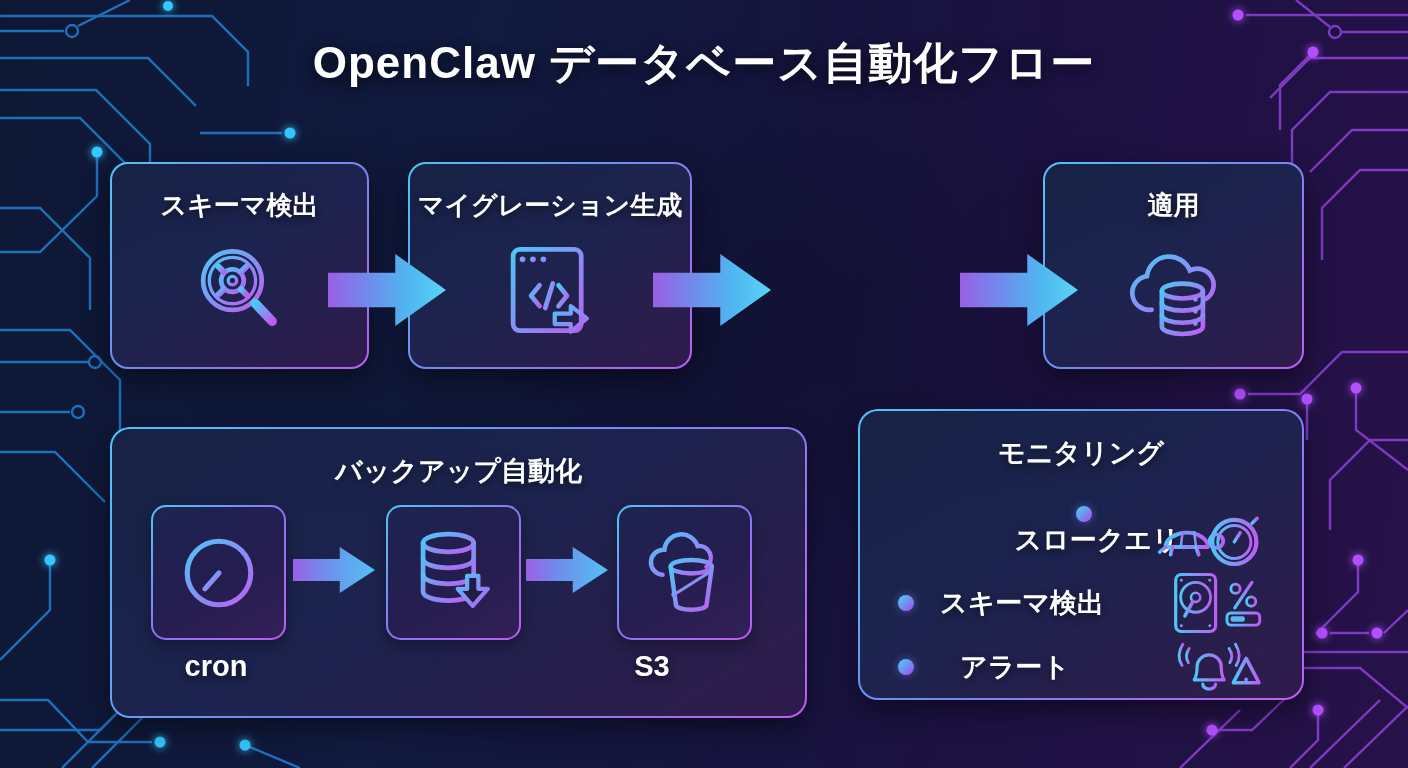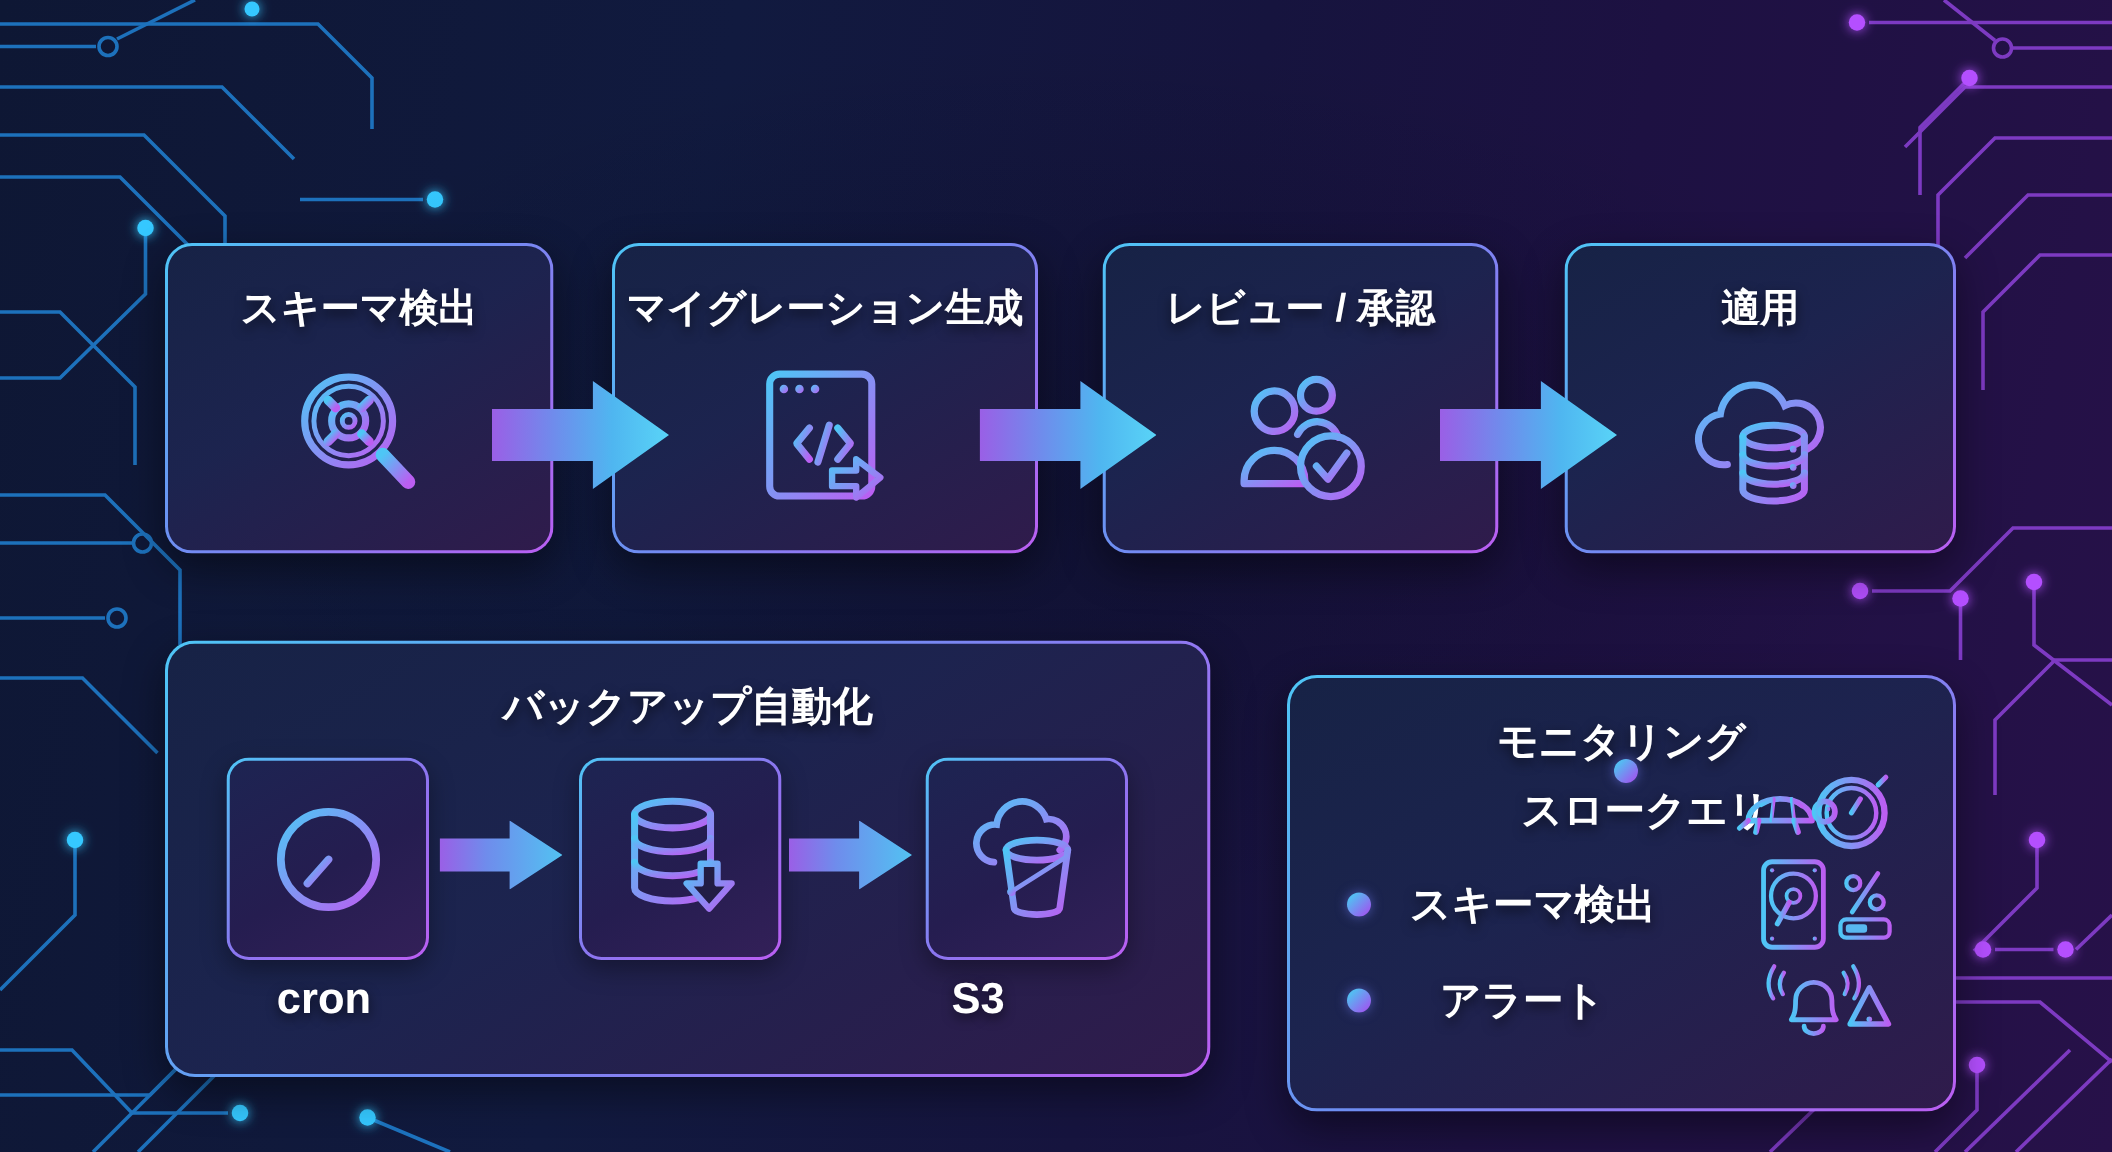--- a/index.html
+++ b/index.html
@@ -143,20 +143,21 @@
       <circle cx="1356" cy="388" r="5.5"></circle>
       <circle cx="1358" cy="560" r="5.5"></circle>
       <circle cx="1322" cy="633" r="5.5"></circle>
       <circle cx="1377" cy="633" r="5.5"></circle>
       <circle cx="1318" cy="710" r="5.5"></circle>
       <circle cx="1212" cy="730" r="5.5"></circle>
     </g>
   </svg>
   <div class="vignette"></div>
 
+  <div class="title">OpenClaw データベース自動化フロー</div>
 
   <div class="gcard step-card" style="left:110px;width:255px;">
     <div class="step-title">スキーマ検出</div>
     <div class="step-iconbox">
       <svg width="104" height="104" viewBox="0 0 110 110">
         <defs>
             <linearGradient id="g1" x1="0" y1="0" x2="1" y2="1">
               <stop offset="0" stop-color="#4ec6f6"></stop>
               <stop offset="1" stop-color="#bb5ef2"></stop>
             </linearGradient>
@@ -202,41 +203,20 @@
         </g>
         <g fill="url(#g2)">
           <circle cx="26" cy="22.5" r="3"></circle>
             <circle cx="37" cy="22.5" r="3"></circle>
             <circle cx="48" cy="22.5" r="3"></circle>
         </g>
       </svg>
     </div>
   </div>
 
-  <div class="gcard step-card" style="left:735px;width:260px;">
-    <div class="step-title">レビュー / 承認</div>
-    <div class="step-iconbox">
-      <svg width="108" height="97" viewBox="0 0 112 100">
-        <defs>
-            <linearGradient id="g3" x1="0" y1="0" x2="1" y2="1">
-              <stop offset="0" stop-color="#4ec6f6"></stop>
-              <stop offset="1" stop-color="#bb5ef2"></stop>
-            </linearGradient>
-          </defs>
-        <g stroke="url(#g3)" fill="none" stroke-linecap="round" stroke-linejoin="round" stroke-width="5">
-          <circle cx="67" cy="21" r="11"></circle>
-          <path d="M54 48 a15 15 0 0 1 28 2"></path>
-          <circle cx="38" cy="32" r="14"></circle>
-          <path d="M17 82 v-2 a21 21 0 0 1 42 0 v2 Z"></path>
-          <circle cx="77" cy="70" r="21"></circle>
-          <polyline points="67,70 75,79 88,61"></polyline>
-        </g>
-      </svg>
-    </div>
-  </div>
 
   <div class="gcard step-card" style="left:1043px;width:257px;">
     <div class="step-title">適用</div>
     <div class="step-iconbox">
       <svg width="112" height="99" viewBox="0 0 120 105">
         <defs>
             <linearGradient id="g4" x1="0" y1="0" x2="1" y2="1">
               <stop offset="0" stop-color="#4ec6f6"></stop>
               <stop offset="1" stop-color="#bb5ef2"></stop>
             </linearGradient>
@@ -316,21 +296,21 @@
       <circle cx="38" cy="72" r="3.2" fill="url(#g7)"></circle>
     </svg>
   </div>
 
   <div class="sub-label" style="left:116px;">cron</div>
   <div class="sub-label" style="left:552px;">S3</div>
 
   <div class="small-arrow" style="left:293px;"></div>
   <div class="small-arrow" style="left:526px;"></div>
 
-  <div class="gcard panel" style="left:858px;top:450px;width:442px;height:287px;">
+  <div class="gcard panel" style="left:858px;top:409px;width:442px;height:287px;">
     <div class="panel-title">モニタリング</div>
   </div>
 
   <div class="mon-row" style="top:506px;flex-direction:column;">
     <div class="mon-bullet"></div>
     <div class="mon-label">スロークエリ</div>
     <svg class="mon-icon" width="112" height="70" viewBox="0 0 132 82">
       <defs>
           <linearGradient id="g8" x1="0" y1="0" x2="1" y2="0">
             <stop offset="0" stop-color="#4ec6f6"></stop>

